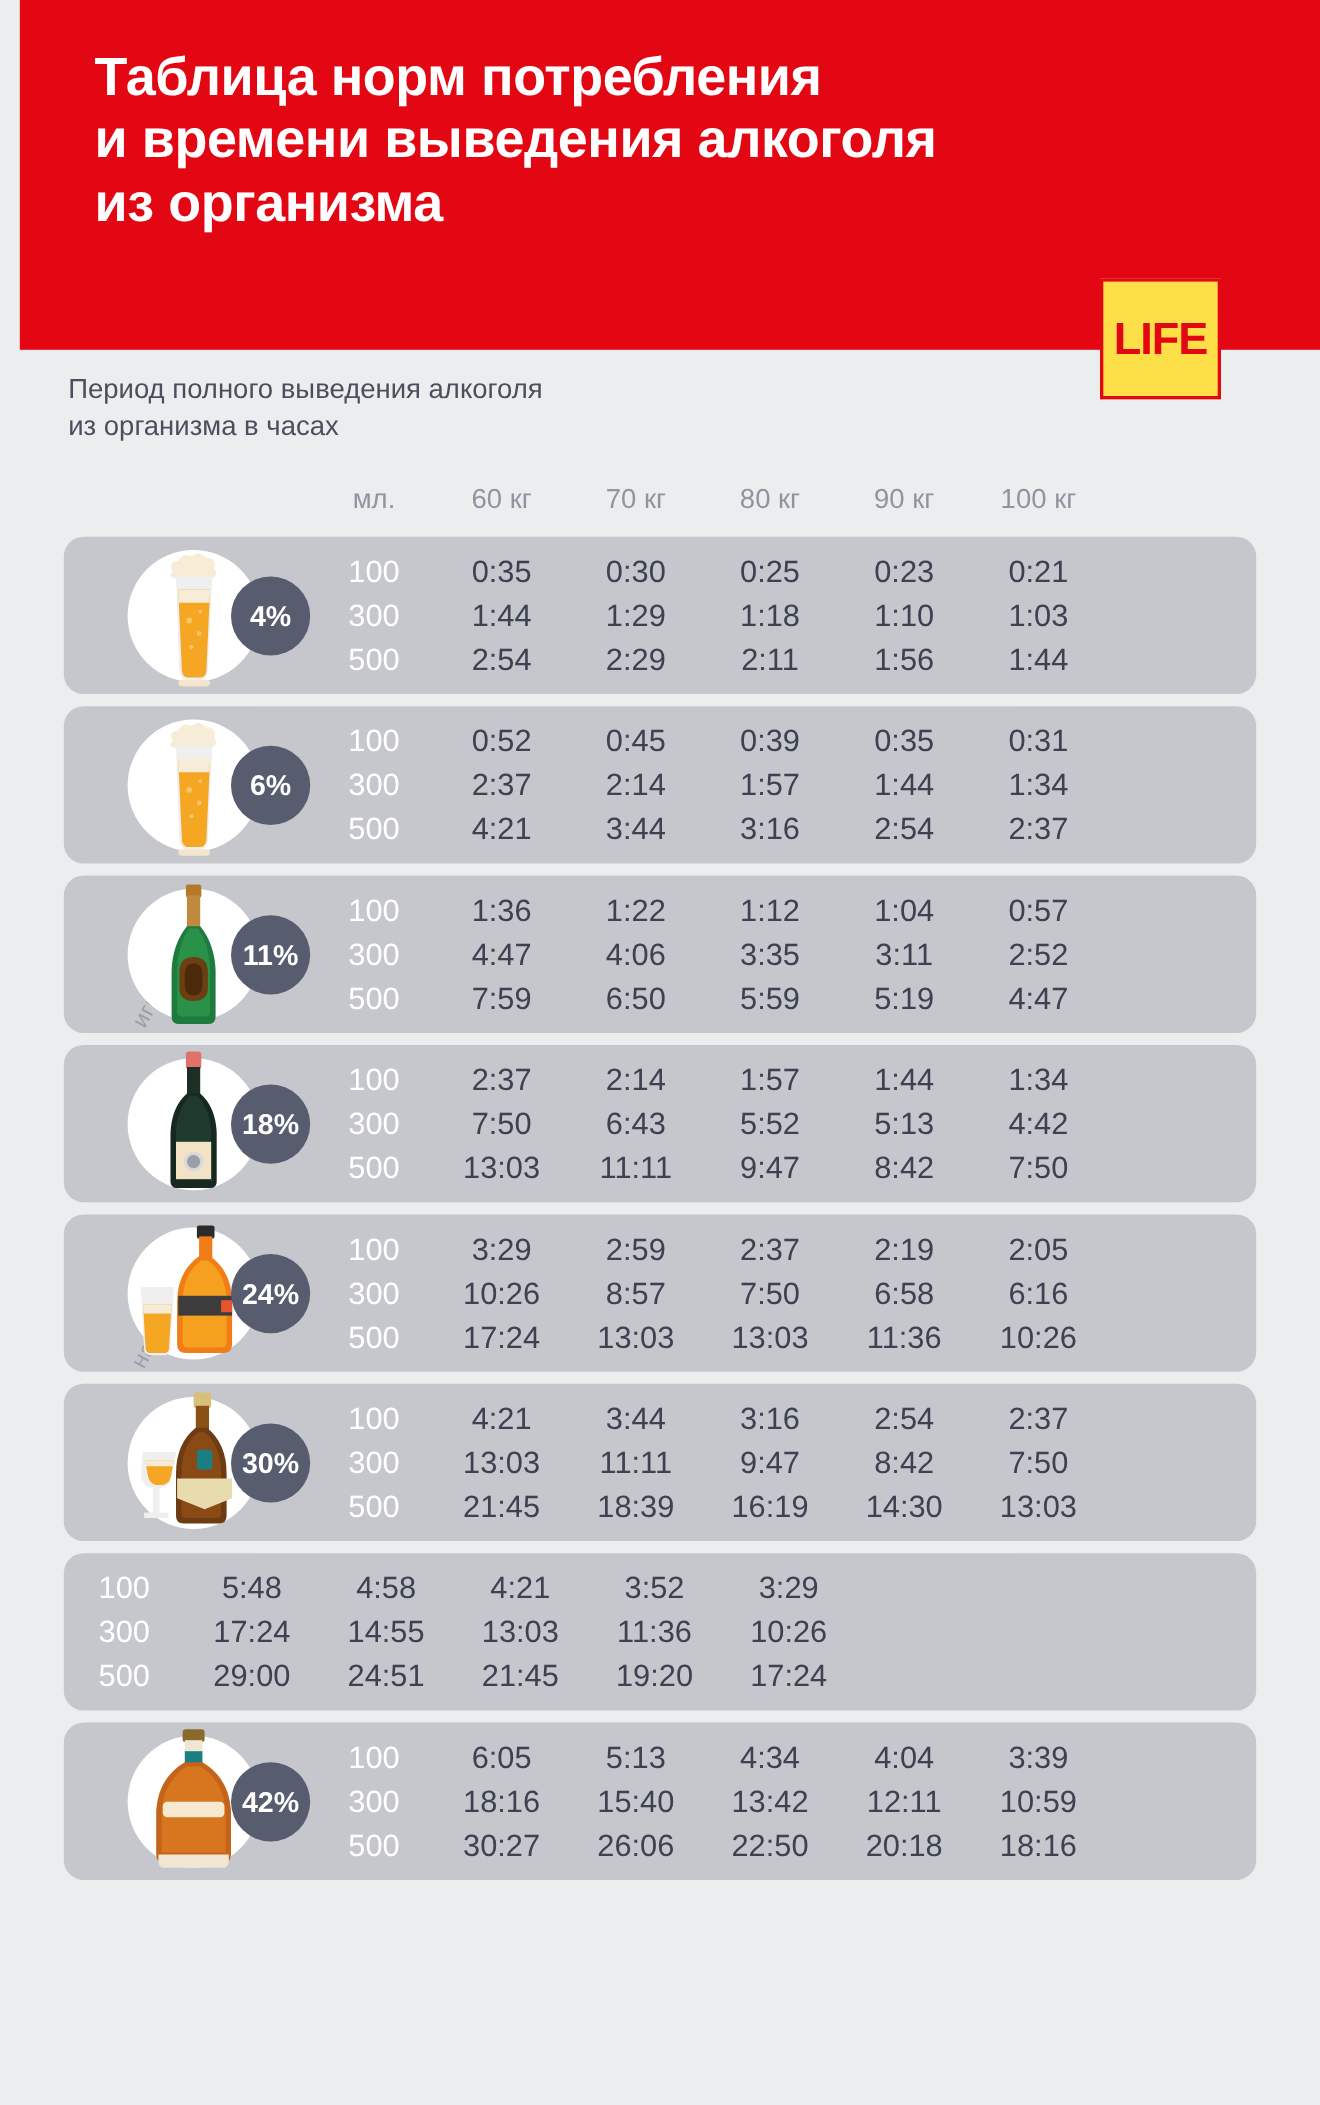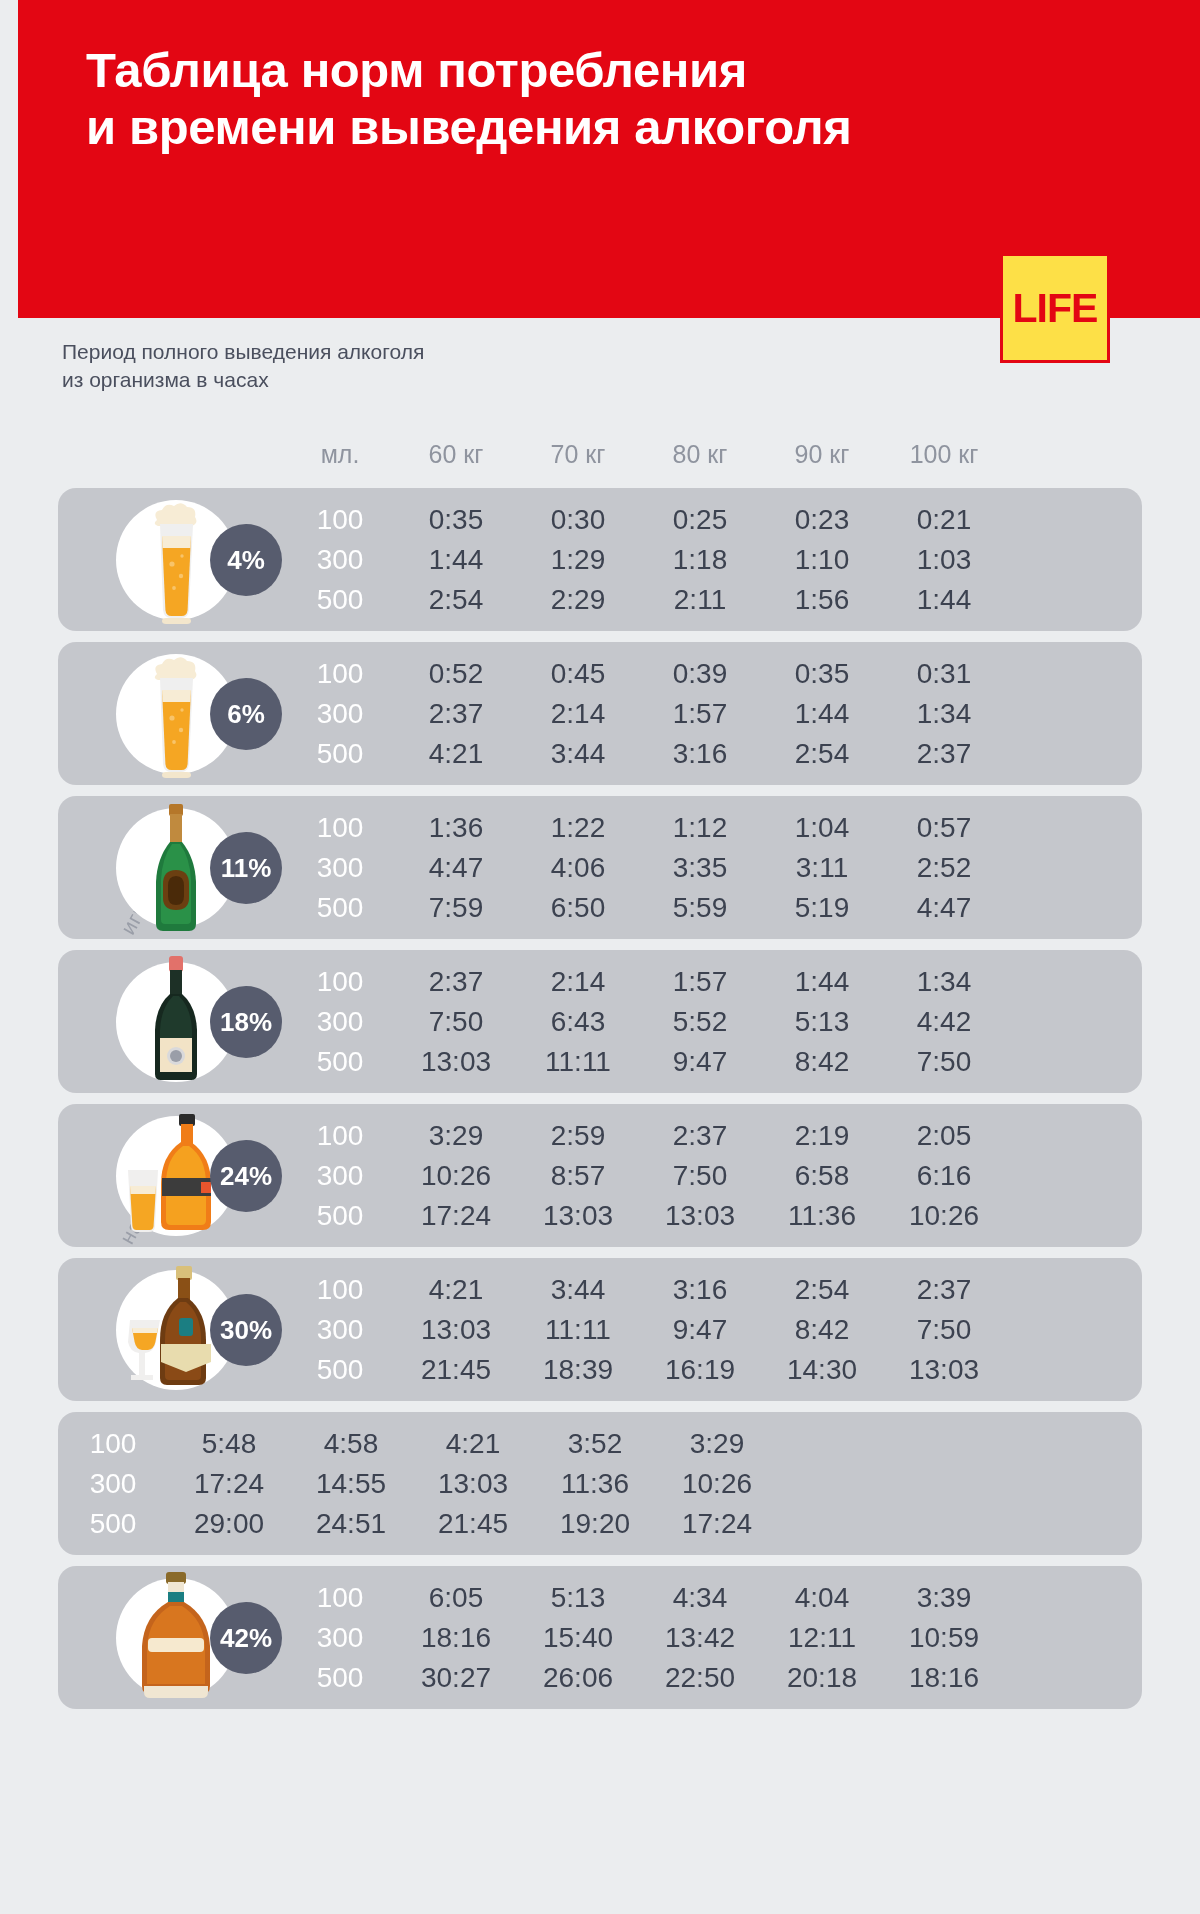--- a/index.html
+++ b/index.html
@@ -62,21 +62,21 @@
     line-height: 1;
     font-family: "Liberation Sans", sans-serif;
   }
 
   
   .subtitle {
     position: absolute;
     left: 62px;
     top: 338px;
     color: #4a4f5e;
-    font-size: 21px;
+    font-size: 25px;
     line-height: 1.33;
     font-weight: normal;
   }
   .subtitle .sline { display: block; }
 
   
   .col-header {
     position: absolute;
     left: 70px;
     top: 425px;
@@ -191,20 +191,21 @@
 </style>
 </head>
 <body>
 
 <div id="page">
 
   <div class="header">
     <div class="header-title">
       <span class="tline">Таблица норм потребления</span>
       <span class="tline">и времени выведения алкоголя</span>
+      <span class="tline">из организма</span>
     </div>
   </div>
 
   <div class="life-logo">
     <span class="life-logo-text">LIFE</span>
   </div>
 
   <div class="subtitle">
     <span class="sline">Период полного выведения алкоголя</span>
     <span class="sline">из организма в часах</span>

